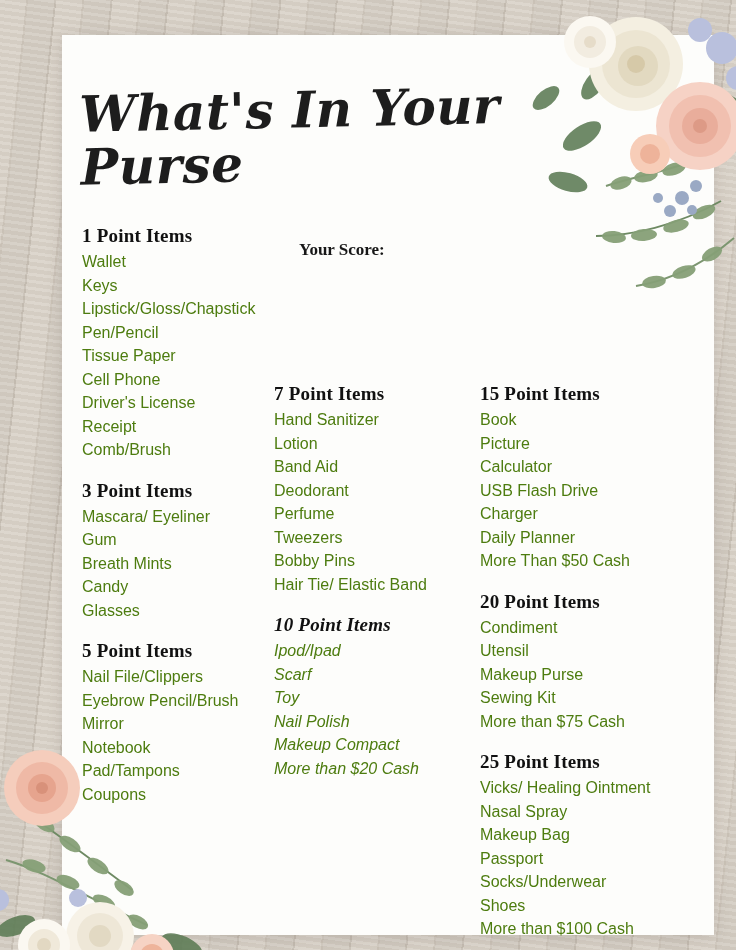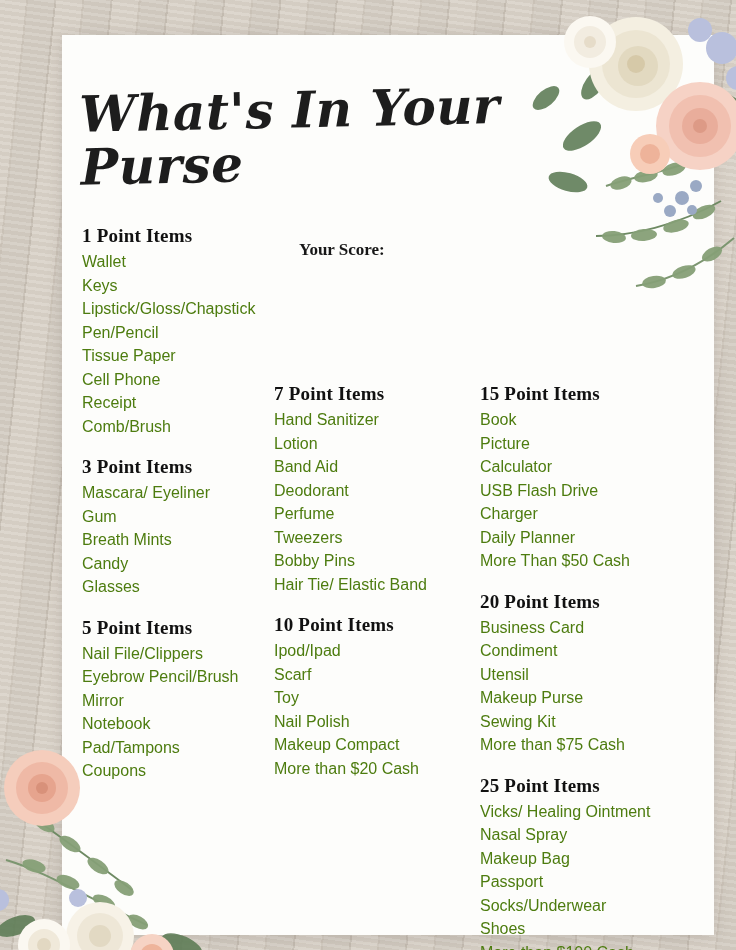--- a/index.html
+++ b/index.html
@@ -142,20 +142,21 @@
 
     <div class="col col-1">
       <div class="group">
         <div class="group-heading">1 Point Items</div>
         <div class="group-item">Wallet</div>
         <div class="group-item">Keys</div>
         <div class="group-item">Lipstick/Gloss/Chapstick</div>
         <div class="group-item">Pen/Pencil</div>
         <div class="group-item">Tissue Paper</div>
         <div class="group-item">Cell Phone</div>
+        <div class="group-item">Driver's License</div>
         <div class="group-item">Receipt</div>
         <div class="group-item">Comb/Brush</div>
       </div>
       <div class="group">
         <div class="group-heading">3 Point Items</div>
         <div class="group-item">Mascara/ Eyeliner</div>
         <div class="group-item">Gum</div>
         <div class="group-item">Breath Mints</div>
         <div class="group-item">Candy</div>
         <div class="group-item">Glasses</div>
@@ -176,21 +177,21 @@
         <div class="group-heading">7 Point Items</div>
         <div class="group-item">Hand Sanitizer</div>
         <div class="group-item">Lotion</div>
         <div class="group-item">Band Aid</div>
         <div class="group-item">Deodorant</div>
         <div class="group-item">Perfume</div>
         <div class="group-item">Tweezers</div>
         <div class="group-item">Bobby Pins</div>
         <div class="group-item">Hair Tie/ Elastic Band</div>
       </div>
-      <div class="group" style="margin-top:16px;">
+      <div class="group" style="margin-top:16px;font-style:italic;">
         <div class="group-heading">10 Point Items</div>
         <div class="group-item">Ipod/Ipad</div>
         <div class="group-item">Scarf</div>
         <div class="group-item">Toy</div>
         <div class="group-item">Nail Polish</div>
         <div class="group-item">Makeup Compact</div>
         <div class="group-item">More than $20 Cash</div>
       </div>
     </div>
 
@@ -200,21 +201,20 @@
         <div class="group-item">Book</div>
         <div class="group-item">Picture</div>
         <div class="group-item">Calculator</div>
         <div class="group-item">USB Flash Drive</div>
         <div class="group-item">Charger</div>
         <div class="group-item">Daily Planner</div>
         <div class="group-item">More Than $50 Cash</div>
       </div>
       <div class="group">
         <div class="group-heading">20 Point Items</div>
-        <div class="group-item">Business Card</div>
         <div class="group-item">Condiment</div>
         <div class="group-item">Utensil</div>
         <div class="group-item">Makeup Purse</div>
         <div class="group-item">Sewing Kit</div>
         <div class="group-item">More than $75 Cash</div>
       </div>
       <div class="group">
         <div class="group-heading">25 Point Items</div>
         <div class="group-item">Vicks/ Healing Ointment</div>
         <div class="group-item">Nasal Spray</div>

